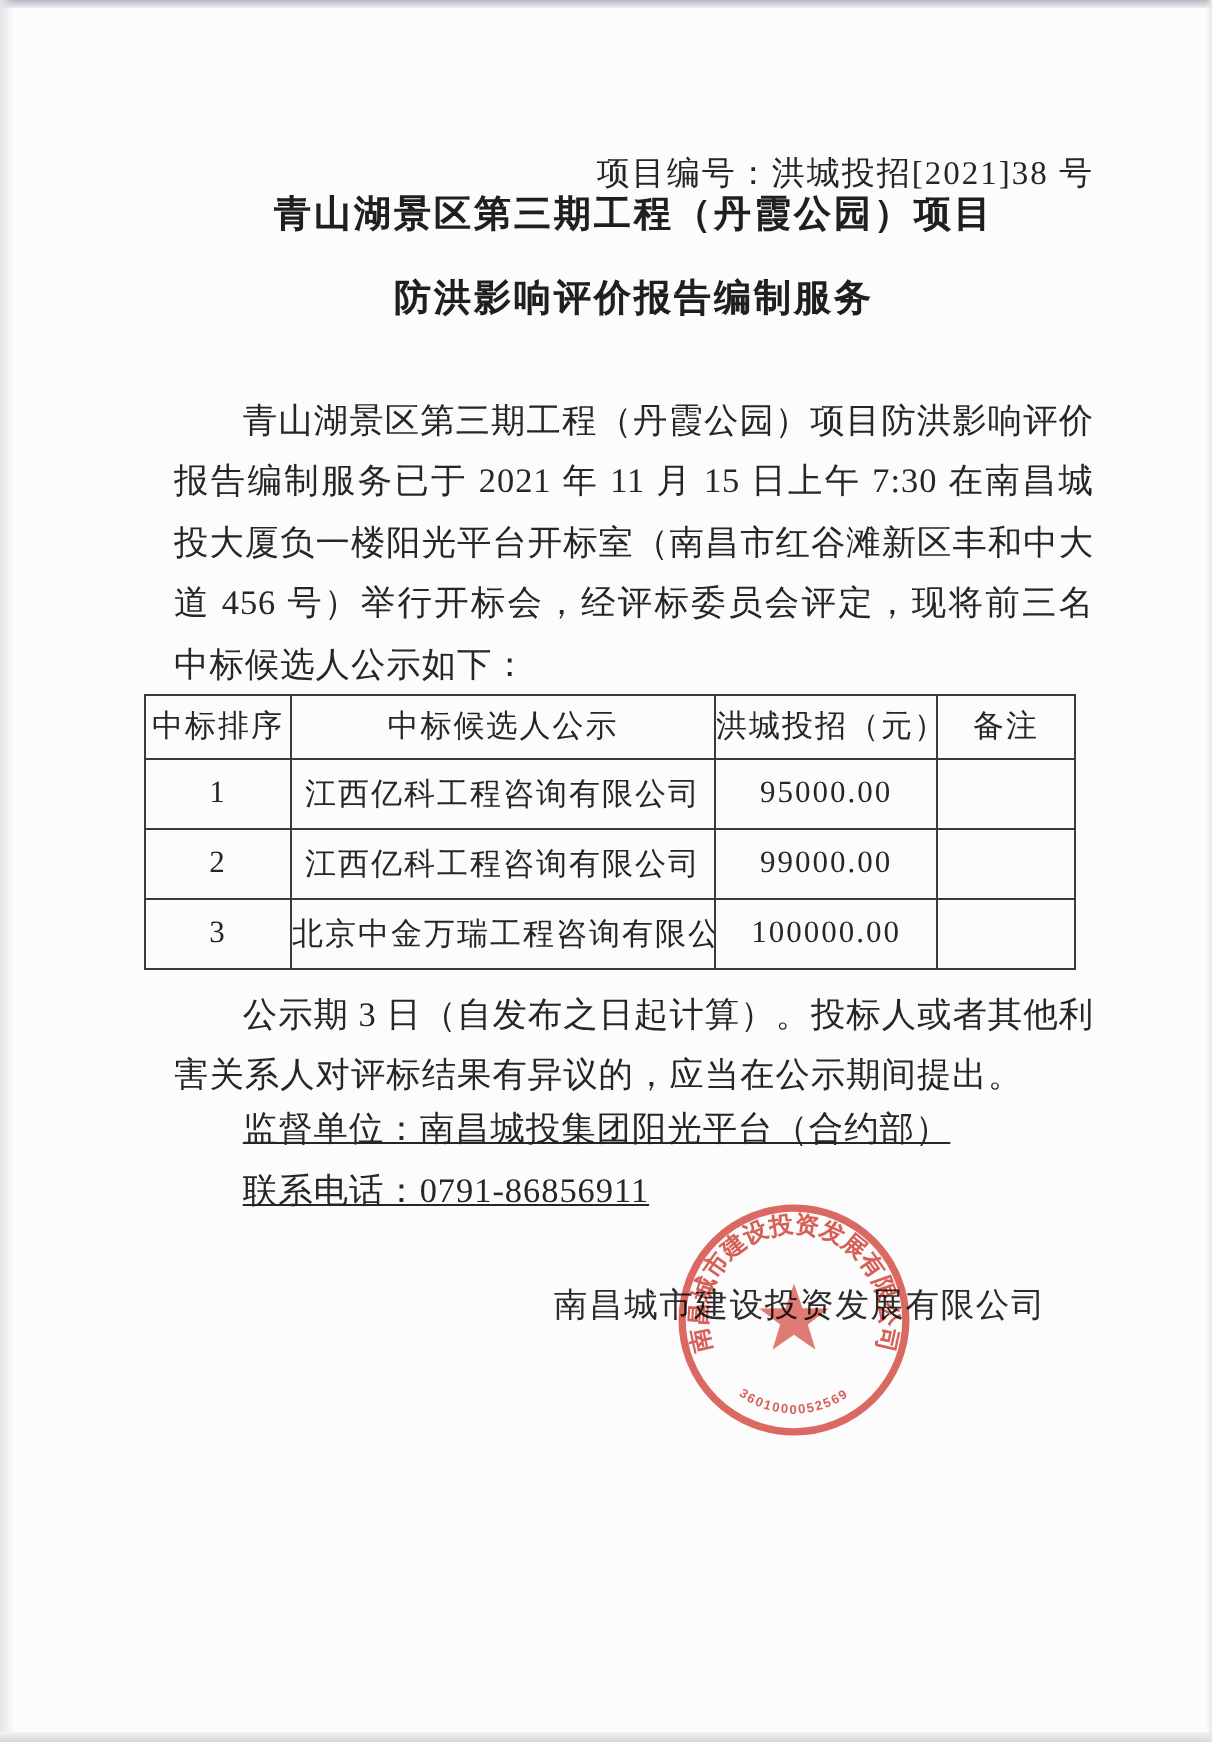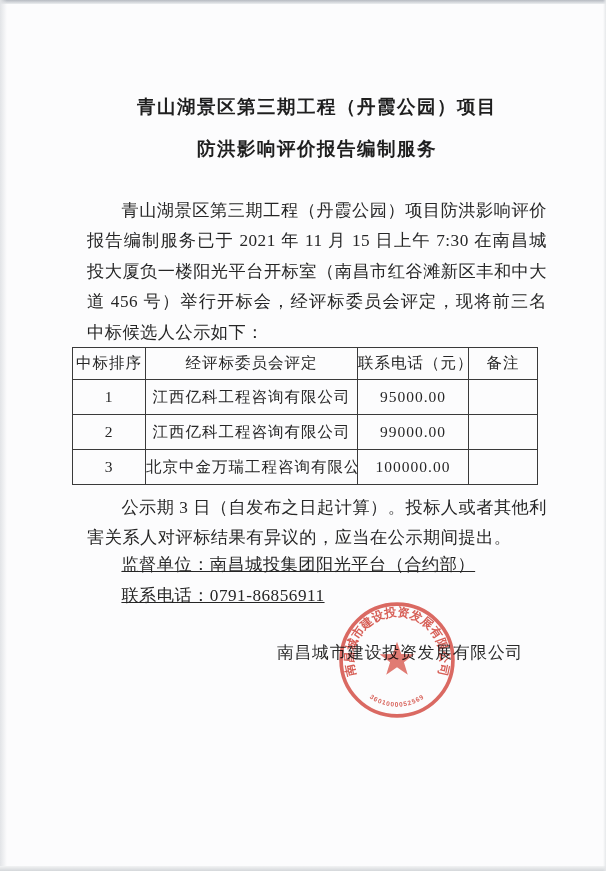--- a/index.html
+++ b/index.html
@@ -68,38 +68,39 @@
 </style>
 </head>
 <body>
 
 <div class="page">
   <div class="edge-top"></div>
   <div class="edge-left"></div>
   <div class="edge-bottom"></div>
   <div class="edge-right"></div>
 
+  <div class="proj-number">项目编号：洪城投招[2021]38 号</div>
 
   <div class="doc-title t1">青山湖景区第三期工程（丹霞公园）项目</div>
   <div class="doc-title t2">防洪影响评价报告编制服务</div>
 
   <div class="body-para p1">青山湖景区第三期工程（丹霞公园）项目防洪影响评价报告编制服务已于 2021 年 11 月 15 日上午 7:30 在南昌城投大厦负一楼阳光平台开标室（南昌市红谷滩新区丰和中大道 456 号）举行开标会，经评标委员会评定，现将前三名中标候选人公示如下：</div>
 
   <table class="candidates">
     <colgroup>
       <col style="width:73px">
         <col style="width:212px">
         <col style="width:111px">
         <col style="width:69px">
     </colgroup>
     <tbody>
         <tr>
       <th>中标排序</th>
-      <th>经评标委员会评定</th>
-      <th>联系电话（元）</th>
+      <th>中标候选人公示</th>
+      <th>洪城投招（元）</th>
       <th>备注</th>
     </tr>
     <tr>
       <td>1</td>
       <td>江西亿科工程咨询有限公司</td>
       <td>95000.00</td>
       <td></td>
     </tr>
     <tr>
       <td>2</td>

